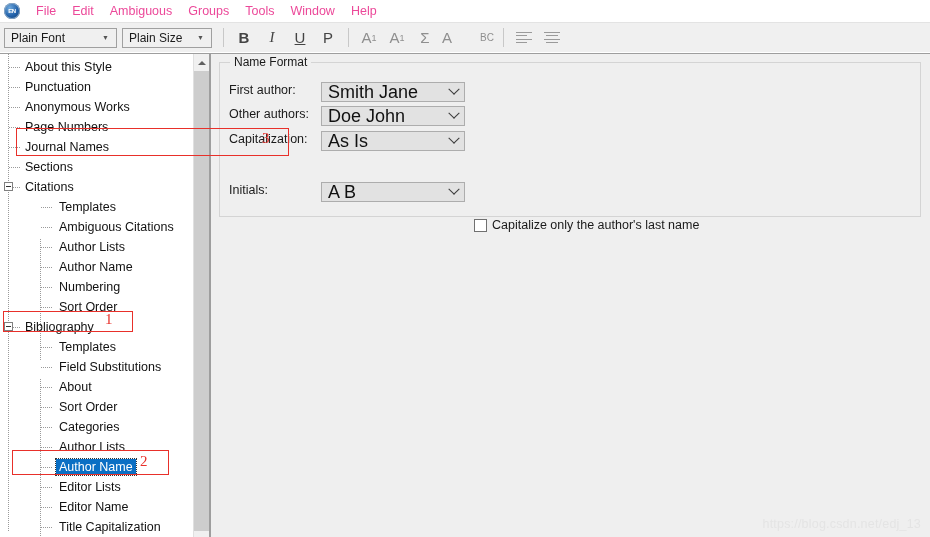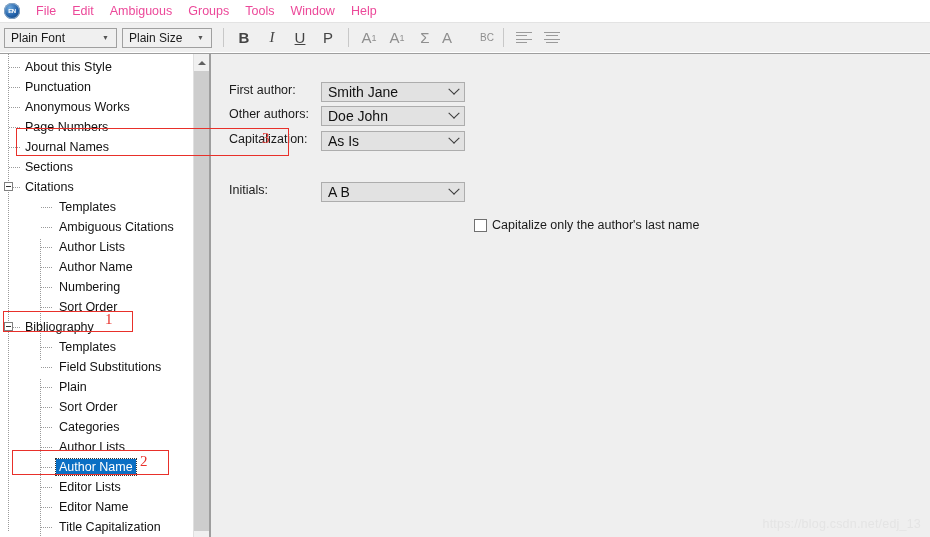--- a/index.html
+++ b/index.html
@@ -299,21 +299,21 @@
     background: #e2e2e2;
     border: 1px solid #adadad;
     box-sizing: border-box;
     display: flex;
     align-items: center;
     cursor: default;
   }
   .form-combo .fc-text {
     flex: 1;
     padding-left: 6px;
-    font-size: 14px;
+    font-size: 18px;
     color: #111;
     white-space: nowrap;
   }
   .form-combo .fc-chev {
     width: 20px;
     display: flex;
     align-items: center;
     justify-content: center;
   }
   .chev {
@@ -505,21 +505,21 @@
           <div class="hdots" style="left: 41px; top: 293px; width: 12px;"></div>
           <div class="tnode" style="position: absolute; left: 56px; top: 283px;">
             <span class="tlabel">Templates</span>
           </div>
           <div class="hdots" style="left: 41px; top: 313px; width: 12px;"></div>
           <div class="tnode" style="position: absolute; left: 56px; top: 303px;">
             <span class="tlabel">Field Substitutions</span>
           </div>
           <div class="hdots" style="left: 41px; top: 333px; width: 12px;"></div>
           <div class="tnode" style="position: absolute; left: 56px; top: 323px;">
-            <span class="tlabel">Plain</span>
+            <span class="tlabel">About</span>
           </div>
           <div class="hdots" style="left: 41px; top: 353px; width: 12px;"></div>
           <div class="tnode" style="position: absolute; left: 56px; top: 343px;">
             <span class="tlabel">Sort Order</span>
           </div>
           <div class="hdots" style="left: 41px; top: 373px; width: 12px;"></div>
           <div class="tnode" style="position: absolute; left: 56px; top: 363px;">
             <span class="tlabel">Categories</span>
           </div>
           <div class="hdots" style="left: 41px; top: 393px; width: 12px;"></div>
@@ -546,20 +546,23 @@
     </div>
     <div id="tree-scrollbar">
       <div class="sb-btn">
         <span class="sb-arrow-up"></span>
       </div>
       <div id="sb-thumb"></div>
     </div>
   </div>
 
   <div id="content-panel">
+    <div id="groupbox">
+      <div id="groupbox-title">Name Format</div>
+    </div>
 
     <div class="form-row" style="left:18px; top:29px;">
       <span class="form-label">First author:</span>
     </div>
     <div class="form-combo" style="left:110px; top:28px;">
       <span class="fc-text">Smith Jane</span>
       <span class="fc-chev">
           <span class="chev"></span>
         </span>
     </div>

